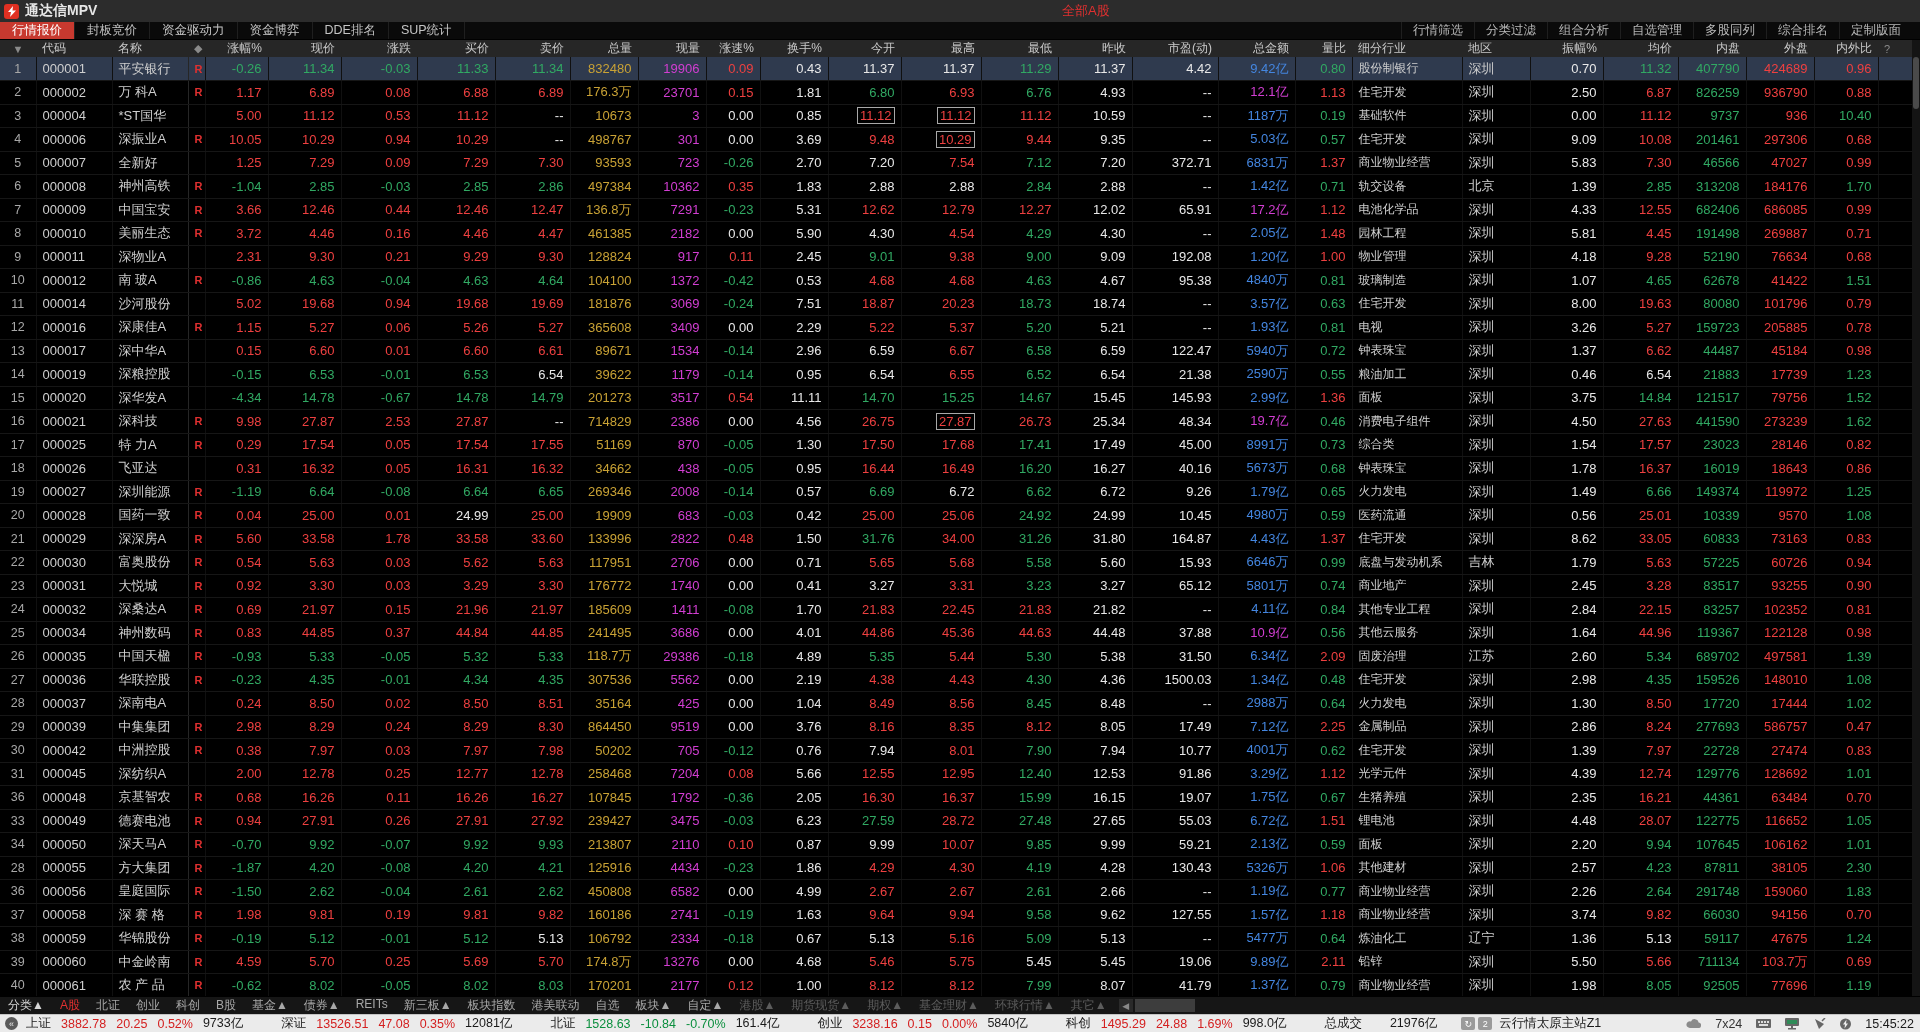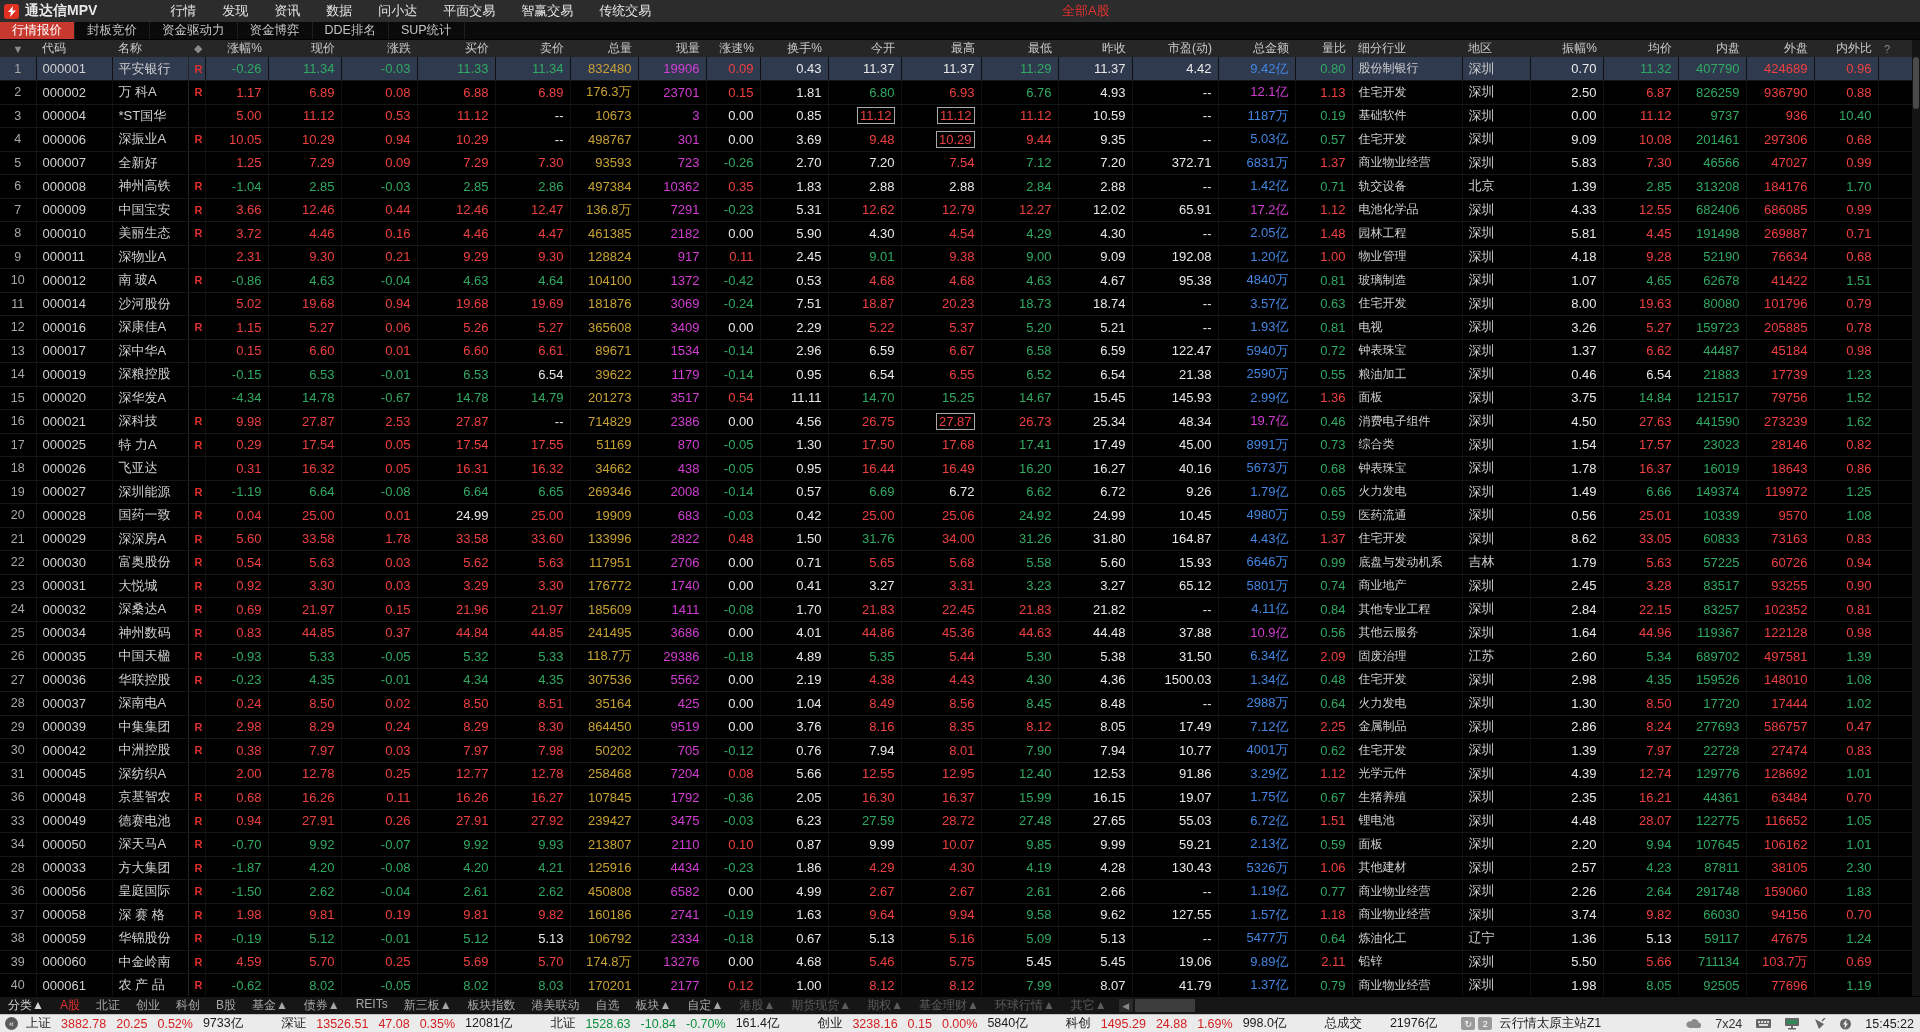--- a/index.html
+++ b/index.html
@@ -72,41 +72,40 @@
 </head>
 <body>
 
 <div class="titlebar">
   <div class="logo">
     <svg width="10" height="11" viewBox="0 0 10 11">
         <polygon points="6,0 1,6 4,6 3,11 9,4.5 5.5,4.5" fill="#fff"></polygon>
       </svg>
   </div>
   <div class="app-title">通达信MPV</div>
-  <div style="display:flex">
-      <div class="menu-item">行情</div>
-      <div class="menu-item">发现</div>
-      <div class="menu-item">资讯</div>
-      <div class="menu-item">数据</div>
-      <div class="menu-item">问小达</div>
-      <div class="menu-item">平面交易</div>
-      <div class="menu-item">智赢交易</div>
-      <div class="menu-item">传统交易</div>
-    </div>
   <div class="market-title">全部A股</div>
 </div>
 
 <div class="subtabs">
   <div style="display:flex">
       <div class="stab active">行情报价</div>
       <div class="stab">封板竞价</div>
       <div class="stab">资金驱动力</div>
       <div class="stab">资金博弈</div>
       <div class="stab">DDE排名</div>
       <div class="stab">SUP统计</div>
+    </div>
+  <div class="stools">
+      <div class="stool">行情筛选</div>
+      <div class="stool">分类过滤</div>
+      <div class="stool">组合分析</div>
+      <div class="stool">自选管理</div>
+      <div class="stool">多股同列</div>
+      <div class="stool">综合排名</div>
+      <div class="stool">定制版面</div>
     </div>
 </div>
 
 <div class="table-wrap">
   <table>
     <colgroup id="cols">
         <col style="width:36px">
         <col style="width:76px">
         <col style="width:76px">
         <col style="width:17px">
@@ -1183,21 +1182,21 @@
           <td class="le" style="color:var(--gray)">深圳</td>
           <td class="ra" style="color:var(--white)">2.20</td>
           <td class="ra" style="color:var(--green)">9.94</td>
           <td class="ra" style="color:var(--green)">107645</td>
           <td class="ra" style="color:var(--red)">106162</td>
           <td class="ra" style="color:var(--green)">1.01</td>
           <td></td>
         </tr>
         <tr>
           <td class="ce c-idx">28</td>
-          <td class="le c-code">000033</td>
+          <td class="le c-code">000055</td>
           <td class="le c-name">方大集团</td>
           <td class="ce r-flag">R</td>
           <td class="ra" style="color:var(--green)">-1.87</td>
           <td class="ra" style="color:var(--green)">4.20</td>
           <td class="ra" style="color:var(--green)">-0.08</td>
           <td class="ra" style="color:var(--green)">4.20</td>
           <td class="ra" style="color:var(--green)">4.21</td>
           <td class="ra" style="color:var(--yellow)">125916</td>
           <td class="ra" style="color:var(--magenta)">4434</td>
           <td class="ra" style="color:var(--green)">-0.23</td>

